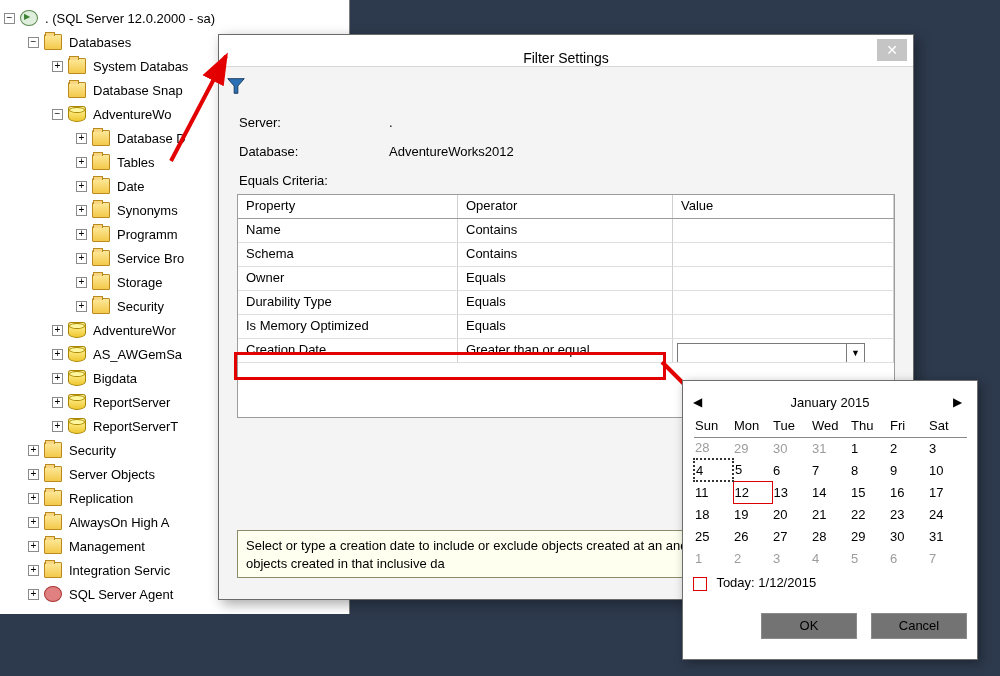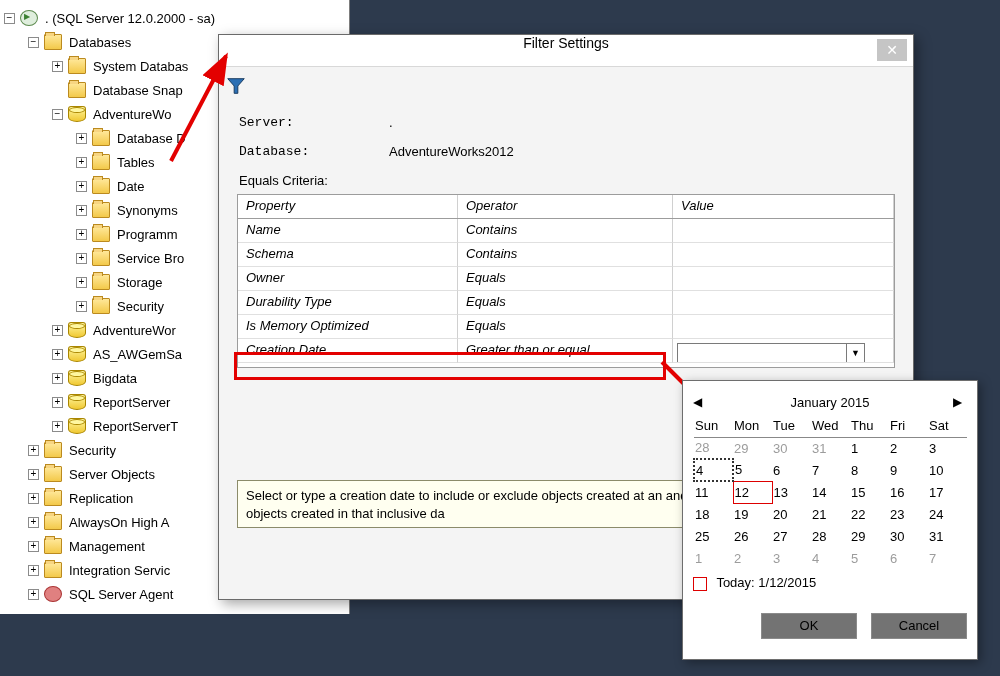--- a/index.html
+++ b/index.html
@@ -23,36 +23,36 @@
   .dbicon::before { content:""; position:absolute; left:0; right:0; top:0; height:4px;
                     background:#fff7a0; border:1px solid #aa8600; border-radius:50%; }
   .serv { background:#dfeedd; border:1px solid #5c8a4e; border-radius:50%; }
   .serv::after { content:"▶"; color:#3a8030; font-size:8px; position:absolute; left:3px; top:1px; }
   .agent { background:#e08080; border:1px solid #a33; border-radius:50%; }
   .label { padding: 0 2px; }
 
   
   .dialog { position:absolute; left:218px; top:34px; width:696px; height:566px;
             background:#f4f4f4; border:1px solid #6a6a6a; box-shadow:4px 4px 12px rgba(0,0,0,.35); }
-  .titlebar { height:32px; display:flex; align-items:flex-start; justify-content:center;
+  .titlebar { height:32px; display:flex; align-items:flex-end; justify-content:center;
               position:relative; background:#fff; border-bottom:1px solid #d8d8d8; }
   .title-label { font-size:14px; }
   .closebtn { position:absolute; right:6px; top:4px; width:30px; height:22px;
               background:#c5c5c5; color:#fff; display:flex; align-items:center; justify-content:center;
               font-size:14px; cursor:pointer; }
   .funnel { position:absolute; left:6px; top:40px; width:22px; height:22px; }
   .funnel svg { width:22px; height:22px; }
 
   .infoarea { padding: 48px 18px 0 20px; }
   .inforow { display:flex; margin-bottom: 14px; }
-  .inforow .lab { width:150px;font-family:Liberation Mono, monospace; }
+  .inforow .lab { width:150px; }
 
   .crit-label { margin: 6px 0 6px 20px; }
 
-  .grid { margin: 0 18px; border:1px solid #9c9c9c; background:#fff; height:174px;font-style:italic; }
+  .grid { margin: 0 18px; border:1px solid #9c9c9c; background:#fff; height:224px; }
   .grid-head, .grid-row { display:flex; height:24px; }
   .grid-head > div, .grid-row > div { border-right:1px solid #d0d0d0; border-bottom:1px solid #e0e0e0;
                                      padding: 3px 8px; overflow:hidden; white-space: nowrap; }
   .grid-head { background:#fff; font-weight:normal; border-bottom:1px solid #9c9c9c; }
   .grid-head > div { border-bottom:none; }
   .colP { width:220px; }
   .colO { width:215px; }
   .colV { flex:1; }
   .highlight-row { border:3px solid #e30000; position:absolute; left:234px; top:352px;
                    width:432px; height:28px; pointer-events:none; z-index:5; }

